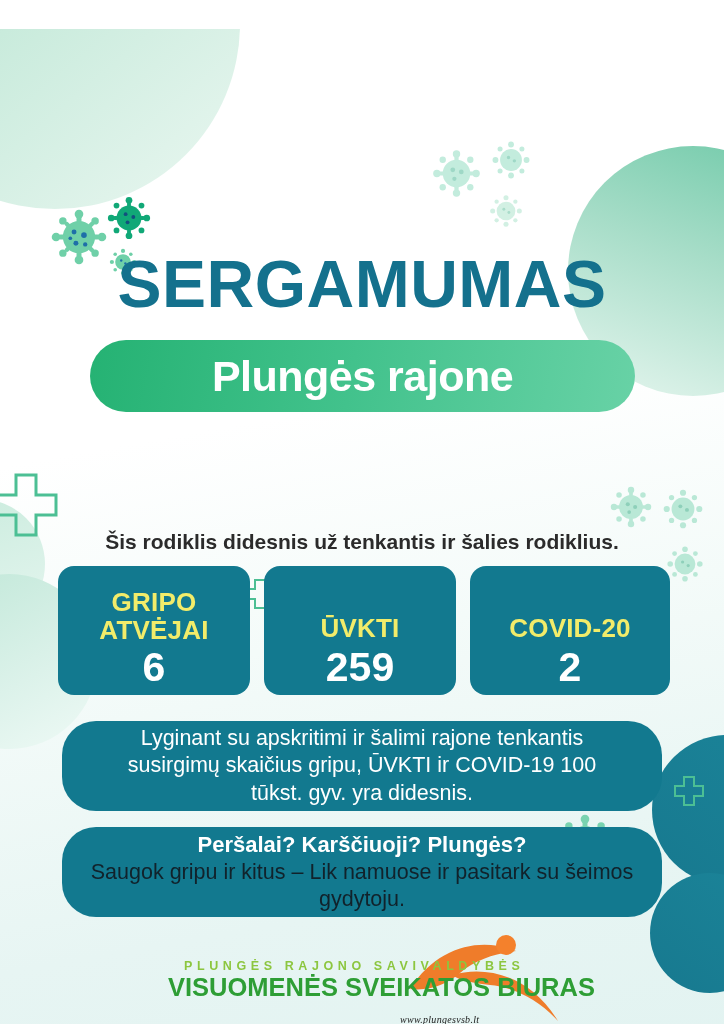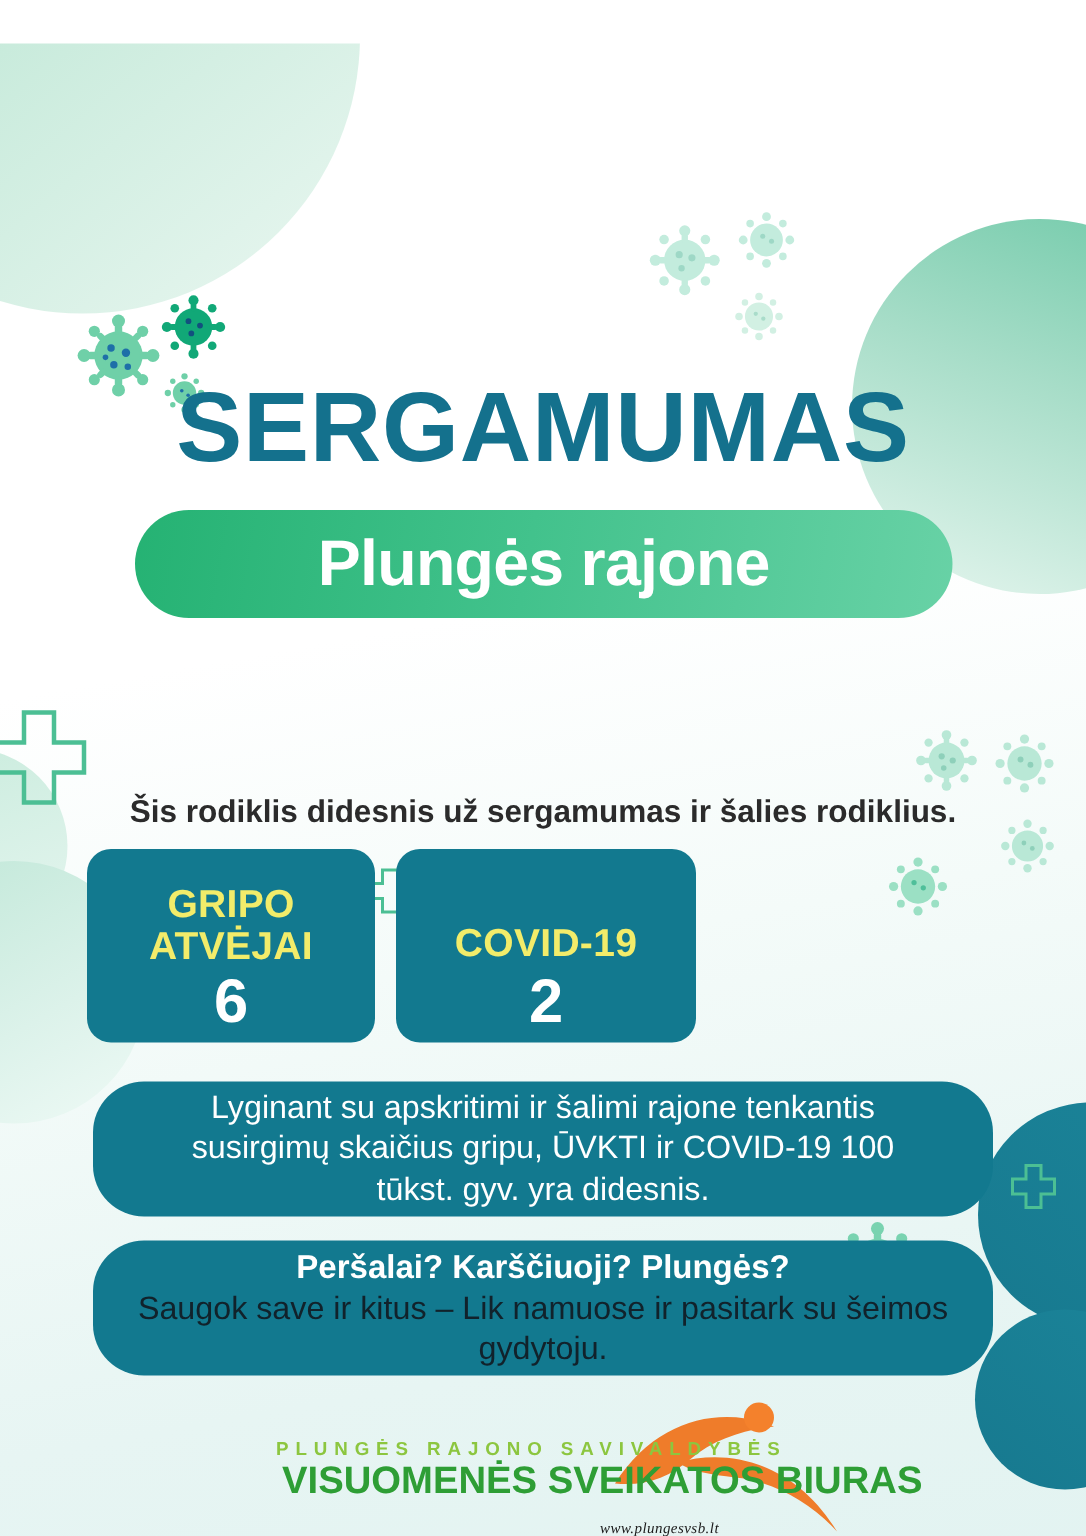--- a/index.html
+++ b/index.html
@@ -233,21 +233,21 @@
     position: absolute;
     left: 32px; top: 30px;
     color: #8cc63f;
     font-size: 12.5px;
     font-weight: 700;
     letter-spacing: 4.6px;
     white-space: nowrap;
   }
   .logo-line-main {
     position: absolute;
-    left: 36px; top: 44px;
+    left: 16px; top: 44px;
     color: #2e9e35;
     font-size: 25.5px;
     font-weight: 700;
     letter-spacing: 0px;
     white-space: nowrap;
   }
   .logo-url {
     position: absolute;
     left: 248px; top: 85px;
     color: #1b1b1b;
@@ -542,40 +542,44 @@
         </g>
     </svg>
   </div>
 
   <div class="title">SERGAMUMAS</div>
 
   <div class="subtitle-pill">
     <span class="subtitle-pill-text">Plungės rajone</span>
   </div>
 
-  <div class="desc-sub">Šis rodiklis didesnis už sergamumas ir šalies rodiklius.</div>
+  <div class="desc-sub">Šis rodiklis didesnis už tenkantis ir šalies rodiklius.</div>
 
   <div class="cards">
     <div class="card card-1">
       <div class="card-label">GRIPO ATVĖJAI</div>
       <div class="card-value">6</div>
     </div>
+    <div class="card card-2">
+      <div class="card-label">ŪVKTI</div>
+      <div class="card-value">259</div>
+    </div>
     <div class="card card-3">
-      <div class="card-label">COVID-19</div>
+      <div class="card-label">COVID-20</div>
       <div class="card-value">2</div>
     </div>
   </div>
 
   <div class="panel panel-compare">
     <div class="panel-compare-text">Lyginant su apskritimi ir šalimi rajone tenkantis susirgimų skaičius gripu, ŪVKTI ir COVID-19 100 tūkst. gyv. yra didesnis.</div>
   </div>
 
   <div class="panel panel-advice">
     <div class="panel-advice-title">Peršalai? Karščiuoji? Plungės?</div>
-    <div class="panel-advice-text">Saugok save ir kitus – Lik namuose ir pasitark su šeimos gydytoju.</div>
+    <div class="panel-advice-text">Saugok gripu ir kitus – Lik namuose ir pasitark su šeimos gydytoju.</div>
   </div>
 
   <div class="footer">
     <div class="logo-wrap">
       <div class="logo-mark">
         <svg width="190" height="100" viewBox="0 0 190 100">
           <path d="M20 60 C48 16, 92 8, 126 22 C108 24, 86 30, 70 44 C56 56, 40 62, 20 60 Z" fill="#ef7c2a"></path>
           <circle cx="116" cy="16" r="10" fill="#f4812c"></circle>
           <path d="M62 46 C96 36, 140 46, 168 92 C150 72, 124 58, 100 56 C84 54, 70 52, 62 46 Z" fill="#ef7c2a"></path>
         </svg>

